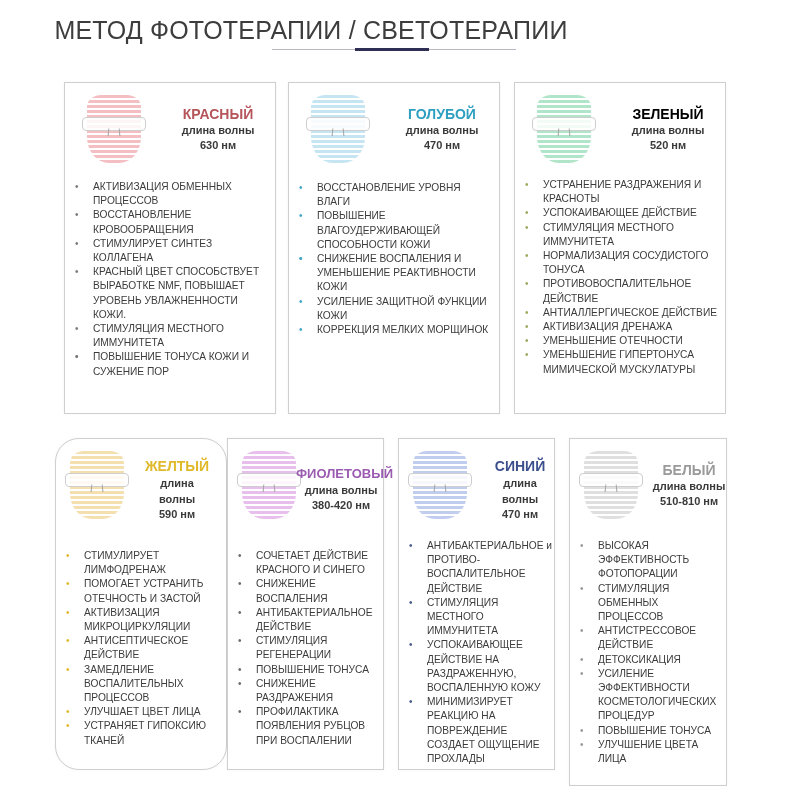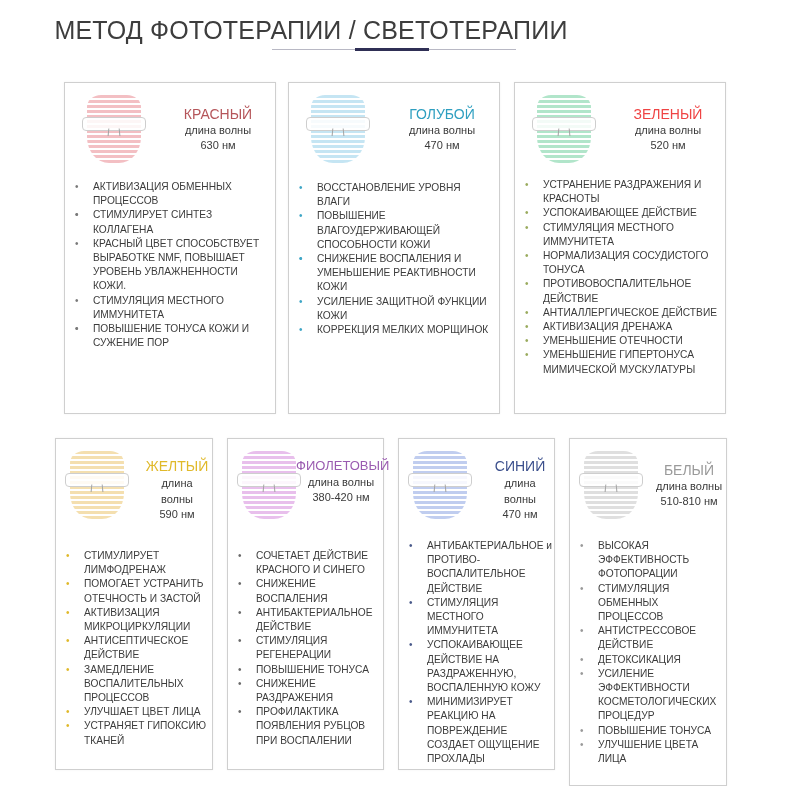--- a/index.html
+++ b/index.html
@@ -15,21 +15,21 @@
   }
   .title-accent {
     position: absolute; left: 355px; top: 48px; width: 74px; height: 3px; background: #2f2f55;
   }
 
   .card {
     position: absolute; background: #fff;
     border: 1px solid #cfcfcf;
     box-shadow: 0 0 2px rgba(0,0,0,0.06);
   }
-  .card-head { position: absolute; left: 0; top: 0; right: 0; height: 90px; }
+  .card-head { position: absolute; left: 0; top: 0; right: 0; height: 90px; font-weight: bold; }
   .mask {
     position: absolute; width: 54px; height: 68px; top: 12px; left: 14px;
     border-radius: 14px 14px 22px 22px / 12px 12px 26px 26px;
     background: repeating-linear-gradient(to bottom, var(--mc) 0 3px, var(--ml) 3px 5px);
     opacity: 0.9;
   }
   .mask::before {
     content: ""; position: absolute; left: -5px; right: -5px; top: 22px; height: 12px;
     background: rgba(255,255,255,0.85); border: 1px solid #c9c9c9; border-radius: 4px;
   }
@@ -59,21 +59,21 @@
       <div class="card-head">
         <div class="mask" style="--mc: #f2b8bd; --ml: #ffffff; left: 22px;"></div>
         <div class="head-text" style="left: 98px; width: 110px; top: 22px;">
           <span class="color-name" style="color: rgb(181, 85, 90);">КРАСНЫЙ</span>
           <span class="wl-label">длина волны</span>
           <span class="wl-value">630 нм</span>
         </div>
       </div>
       <ul class="benefits" style="left: 6px; top: 97px; width: 200px;">
         <li><span class="bullet">•</span><span>АКТИВИЗАЦИЯ ОБМЕННЫХ ПРОЦЕССОВ</span></li>
-        <li><span class="bullet">•</span></li>
+        <li><span class="bullet">•</span><span>ВОССТАНОВЛЕНИЕ КРОВООБРАЩЕНИЯ</span></li>
         <li><span class="bullet">•</span><span>СТИМУЛИРУЕТ СИНТЕЗ КОЛЛАГЕНА</span></li>
         <li><span class="bullet">•</span><span>КРАСНЫЙ ЦВЕТ СПОСОБСТВУЕТ ВЫРАБОТКЕ NMF, ПОВЫШАЕТ УРОВЕНЬ УВЛАЖНЕННОСТИ КОЖИ.</span></li>
         <li><span class="bullet">•</span><span>СТИМУЛЯЦИЯ МЕСТНОГО ИММУНИТЕТА</span></li>
         <li><span class="bullet">•</span></li>
         <li><span class="bullet">•</span><span>ПОВЫШЕНИЕ ТОНУСА КОЖИ И СУЖЕНИЕ ПОР</span></li>
       </ul>
     </div>
     <div class="card" style="left: 288px; top: 82px; width: 212px; height: 332px; --bc: #3fa6c6;">
       <div class="card-head">
         <div class="mask" style="--mc: #bfe3f2; --ml: #ffffff; left: 22px;"></div>
@@ -89,38 +89,38 @@
         <li><span class="bullet">•</span></li>
         <li><span class="bullet">•</span><span>СНИЖЕНИЕ ВОСПАЛЕНИЯ И УМЕНЬШЕНИЕ РЕАКТИВНОСТИ КОЖИ</span></li>
         <li><span class="bullet">•</span><span>УСИЛЕНИЕ ЗАЩИТНОЙ ФУНКЦИИ КОЖИ</span></li>
         <li><span class="bullet">•</span><span>КОРРЕКЦИЯ МЕЛКИХ МОРЩИНОК</span></li>
       </ul>
     </div>
     <div class="card" style="left: 514px; top: 82px; width: 212px; height: 332px; --bc: #9aab5e;">
       <div class="card-head">
         <div class="mask" style="--mc: #a9e2c4; --ml: #ffffff; left: 22px;"></div>
         <div class="head-text" style="left: 98px; width: 110px; top: 22px;">
-          <span class="color-name" style="color: #ef4444;">ЗЕЛЕНЫЙ</span>
+          <span class="color-name" style="color: #000000;">ЗЕЛЕНЫЙ</span>
           <span class="wl-label">длина волны</span>
           <span class="wl-value">520  нм</span>
         </div>
       </div>
       <ul class="benefits" style="left: 6px; top: 95px; width: 200px;">
         <li><span class="bullet">•</span><span>УСТРАНЕНИЕ РАЗДРАЖЕНИЯ И КРАСНОТЫ</span></li>
         <li><span class="bullet">•</span><span>УСПОКАИВАЮЩЕЕ ДЕЙСТВИЕ</span></li>
         <li><span class="bullet">•</span><span>СТИМУЛЯЦИЯ МЕСТНОГО ИММУНИТЕТА</span></li>
         <li><span class="bullet">•</span><span>НОРМАЛИЗАЦИЯ СОСУДИСТОГО ТОНУСА</span></li>
         <li><span class="bullet">•</span><span>ПРОТИВОВОСПАЛИТЕЛЬНОЕ ДЕЙСТВИЕ</span></li>
         <li><span class="bullet">•</span><span>АНТИАЛЛЕРГИЧЕСКОЕ ДЕЙСТВИЕ</span></li>
         <li><span class="bullet">•</span><span>АКТИВИЗАЦИЯ ДРЕНАЖА</span></li>
         <li><span class="bullet">•</span><span>УМЕНЬШЕНИЕ ОТЕЧНОСТИ</span></li>
         <li><span class="bullet">•</span><span>УМЕНЬШЕНИЕ ГИПЕРТОНУСА МИМИЧЕСКОЙ МУСКУЛАТУРЫ</span></li>
       </ul>
     </div>
-    <div class="card" style="left: 55px; top: 438px; width: 158px; height: 332px; --bc: #e0b92a;">
+    <div class="card" style="left: 55px; top: 438px; width: 172px; height: 332px; border-radius: 24px; --bc: #e0b92a;">
       <div class="card-head">
         <div class="mask" style="--mc: #f3dca6; --ml: #ffffff; left: 14px;"></div>
         <div class="head-text" style="left: 86px; width: 70px; top: 18px;">
           <span class="color-name" style="color: rgb(224, 185, 42);">ЖЕЛТЫЙ</span>
           <span class="wl-label" style="width: 40px; margin: 0px auto; line-height: 16px;">длина волны</span>
           <span class="wl-value">590 нм</span>
         </div>
       </div>
       <ul class="benefits" style="left: 6px; top: 110px; width: 150px;">
         <li><span class="bullet">•</span><span>СТИМУЛИРУЕТ ЛИМФОДРЕНАЖ</span></li>
@@ -129,21 +129,21 @@
         <li><span class="bullet">•</span><span>АНТИСЕПТИЧЕСКОЕ ДЕЙСТВИЕ</span></li>
         <li><span class="bullet">•</span><span>ЗАМЕДЛЕНИЕ ВОСПАЛИТЕЛЬНЫХ ПРОЦЕССОВ</span></li>
         <li><span class="bullet">•</span><span>УЛУЧШАЕТ ЦВЕТ ЛИЦА</span></li>
         <li><span class="bullet">•</span><span>УСТРАНЯЕТ ГИПОКСИЮ ТКАНЕЙ</span></li>
       </ul>
     </div>
     <div class="card" style="left: 227px; top: 438px; width: 157px; height: 332px; --bc: #6a6a6a;">
       <div class="card-head">
         <div class="mask" style="--mc: #e6b8ea; --ml: #ffffff; left: 14px;"></div>
         <div class="head-text" style="left: 68px; width: 90px; top: 18px;">
-          <span class="color-name" style="color: rgb(154, 91, 176); font-size: 13px;">ФИОЛЕТОВЫЙ</span>
+          <span class="color-name" style="color: rgb(154, 91, 176); font-size: 13px; margin-top: 8px;">ФИОЛЕТОВЫЙ</span>
           <span class="wl-label">длина волны</span>
           <span class="wl-value">380-420 нм</span>
         </div>
       </div>
       <ul class="benefits" style="left: 6px; top: 110px; width: 150px;">
         <li><span class="bullet">•</span><span>СОЧЕТАЕТ ДЕЙСТВИЕ КРАСНОГО И СИНЕГО</span></li>
         <li><span class="bullet">•</span><span>СНИЖЕНИЕ ВОСПАЛЕНИЯ</span></li>
         <li><span class="bullet">•</span><span>АНТИБАКТЕРИАЛЬНОЕ ДЕЙСТВИЕ</span></li>
         <li><span class="bullet">•</span><span>СТИМУЛЯЦИЯ РЕГЕНЕРАЦИИ</span></li>
         <li><span class="bullet">•</span><span>ПОВЫШЕНИЕ ТОНУСА</span></li>

